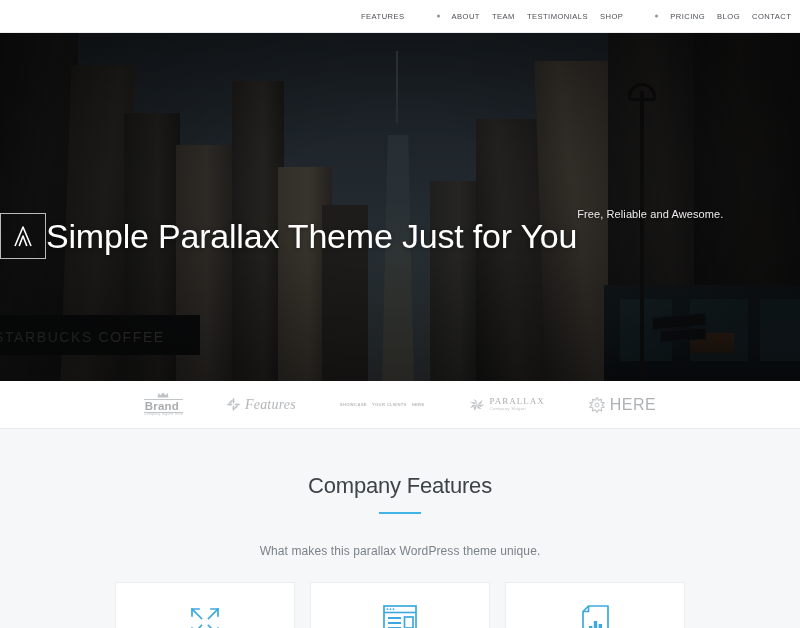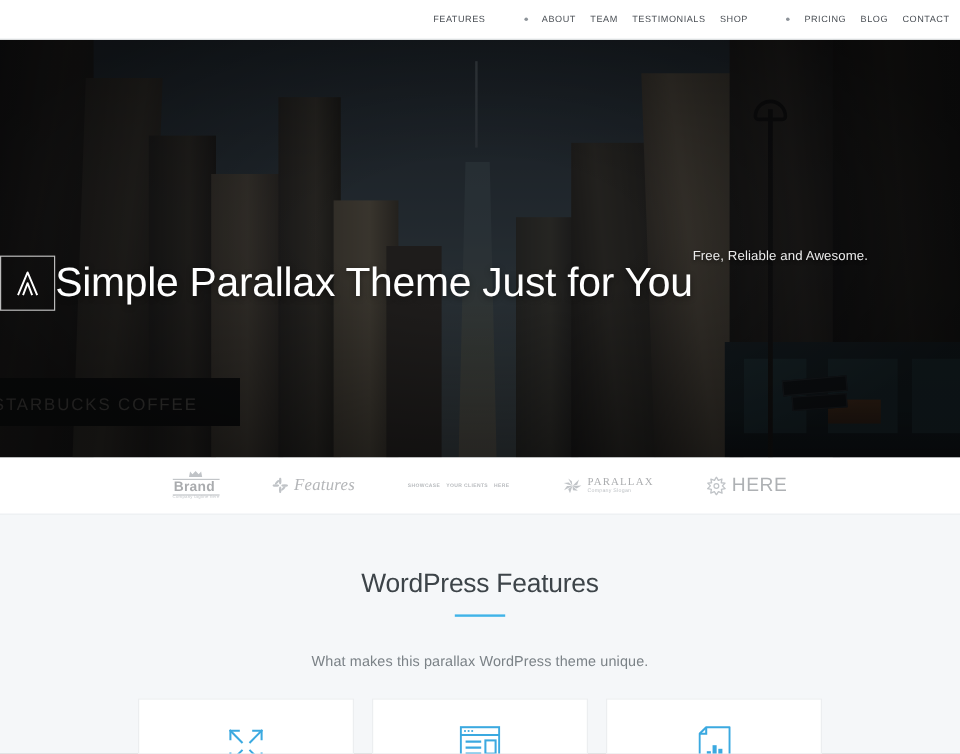--- a/index.html
+++ b/index.html
@@ -381,21 +381,21 @@
           <circle cx="8" cy="8" r="2" fill="none" stroke="#9aa0a6" stroke-width="1"></circle>
         </svg>
       </span>
       <span class="client-name">HERE</span>
     </div>
 
   </section>
 
   <section class="features">
     <div class="features-head">
-      <h2 class="features-title">WordPress Features</h2>
+      <h2 class="features-title">Company Features</h2>
       <div class="title-rule"></div>
       <p class="features-sub">What makes this parallax WordPress theme unique.</p>
     </div>
 
     <div class="cards">
 
       <div class="card">
         <span>
           <svg width="34" height="34" viewBox="0 0 34 34" fill="none" aria-hidden="true">
             <g stroke="#3ba9e0" stroke-width="1.7" stroke-linecap="square">

